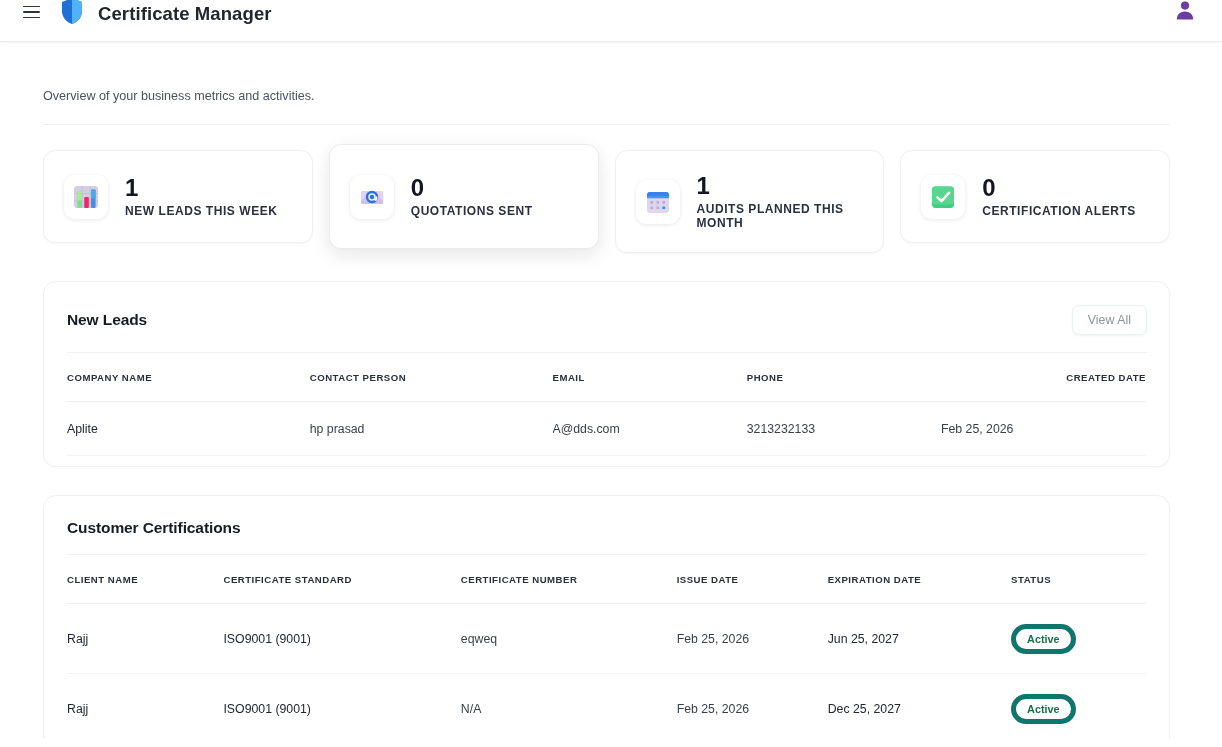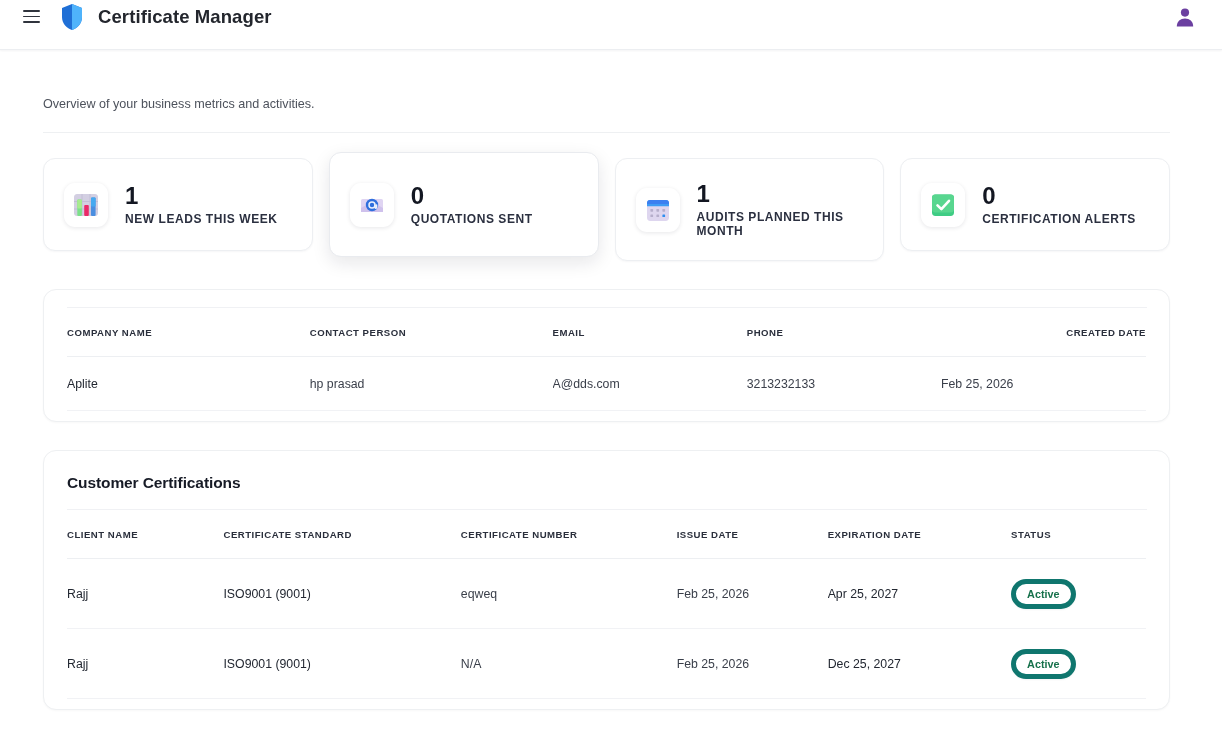--- a/index.html
+++ b/index.html
@@ -10,24 +10,24 @@
     overflow: hidden;
     background: #ffffff;
     font-family: "Liberation Sans", sans-serif;
     color: #1f2433;
     -webkit-font-smoothing: antialiased;
   }
 
   
   .appbar {
     position: relative;
-    height: 50px;
+    height: 42px;
     background: #ffffff;
     display: flex;
-    align-items: center;
+    align-items: flex-end;
     padding: 0 22px 16px 18px;
     border-bottom: 1px solid #eceef1;
     box-shadow: 0 1px 2px rgba(16,24,40,0.05);
     z-index: 5;
   }
   .hamburger {
     width: 26px; height: 26px;
     display: flex; flex-direction: column;
     justify-content: center; align-items: center;
     gap: 4px;
@@ -332,20 +332,24 @@
         </div>
         <div class="stat-texts">
           <div class="stat-value">0</div>
           <div class="stat-label">CERTIFICATION ALERTS</div>
         </div>
       </div>
 
     </div>
 
     <div class="panel">
+      <div class="panel-head">
+        <div class="panel-title">New Leads</div>
+        <button class="view-all-btn">View All</button>
+      </div>
       <div class="panel-divider"></div>
 
       <table>
         <thead>
           <tr>
             <th class="leads-col-1">COMPANY NAME</th>
             <th class="leads-col-2">CONTACT PERSON</th>
             <th class="leads-col-3">EMAIL</th>
             <th class="leads-col-4">PHONE</th>
             <th class="leads-col-5">CREATED DATE</th>
@@ -379,21 +383,21 @@
             <th class="cert-col-5">EXPIRATION DATE</th>
             <th class="cert-col-6">STATUS</th>
           </tr>
         </thead>
         <tbody>
           <tr>
             <td class="bold-cell">Rajj</td>
             <td class="bold-cell">ISO9001 (9001)</td>
             <td>eqweq</td>
             <td>Feb 25, 2026</td>
-            <td class="bold-cell">Apr 25, 2027</td>
+            <td class="bold-cell">Jun 25, 2027</td>
             <td>
               <span class="badge-active">Active</span>
             </td>
           </tr>
           <tr>
             <td class="bold-cell">Rajj</td>
             <td class="bold-cell">ISO9001 (9001)</td>
             <td>N/A</td>
             <td>Feb 25, 2026</td>
             <td class="bold-cell">Dec 25, 2027</td>

